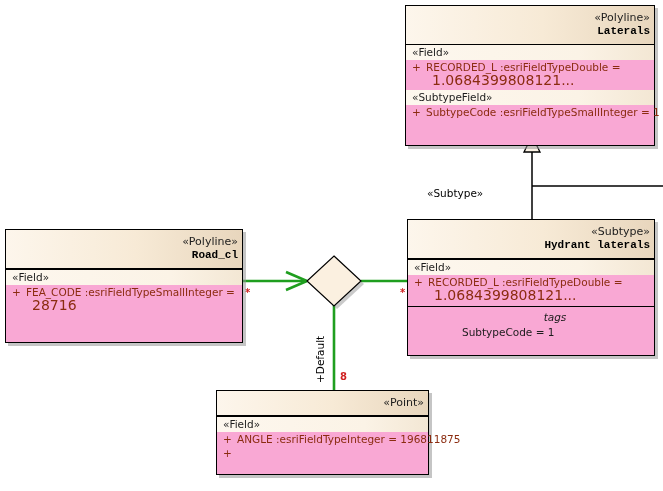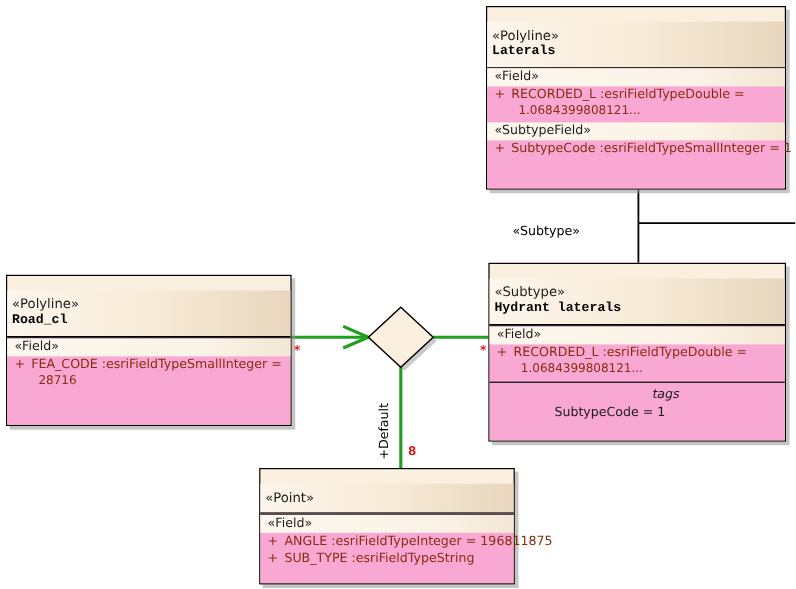--- a/index.html
+++ b/index.html
@@ -23,23 +23,22 @@
     position: absolute;
     box-sizing: border-box;
     border: 1px solid #000000;
     background: #fbf0e0;
     box-shadow: 3px 3px 0 0 rgba(150,150,150,0.55);
   }
   .uml-header {
     box-sizing: border-box;
     background: linear-gradient(to right, #fdf6ec 0%, #f7ead6 55%, #e8d6bd 100%);
     border-bottom: 1px solid #000000;
-    text-align: left;
+    text-align: right;
     padding: 5px 4px 6px 4px;
-    margin-top: 12px;
   }
   .stereotype {
     font-size: 11px;
     color: #1c1c1c;
     line-height: 13px;
     white-space: nowrap;
   }
   .classname {
     font-size: 11px;
     font-weight: bold;
@@ -76,21 +75,21 @@
   .attr-vis {
     width: 14px;
     flex: 0 0 14px;
     color: #8b2c10;
   }
   .attr-text {
     flex: 1 1 auto;
     color: #8b2c10;
   }
   .attr-cont {
-    font-size: 10px;
+    font-size: 14px;
     color: #8b2c10;
     line-height: 13px;
     padding: 0 4px 0 26px;
     white-space: nowrap;
   }
   .tags-title {
     text-align: center;
     font-size: 10.5px;
     font-style: italic;
     color: #1c1c1c;
@@ -238,18 +237,17 @@
       <div class="stereotype">«Point»</div>
     </div>
     <div class="uml-compartment divided" style="padding-bottom:14px;">
       <div class="group-bar">«Field»</div>
       <div class="attr-row">
         <span class="attr-vis">+</span>
         <span class="attr-text">ANGLE  :esriFieldTypeInteger = 196811875</span>
       </div>
       <div class="attr-row">
         <span class="attr-vis">+</span>
-        <span class="attr-text">SUB_TYPE  :esriFieldTypeString</span>
       </div>
     </div>
   </div>
 
 </div>
 
 </body></html>

